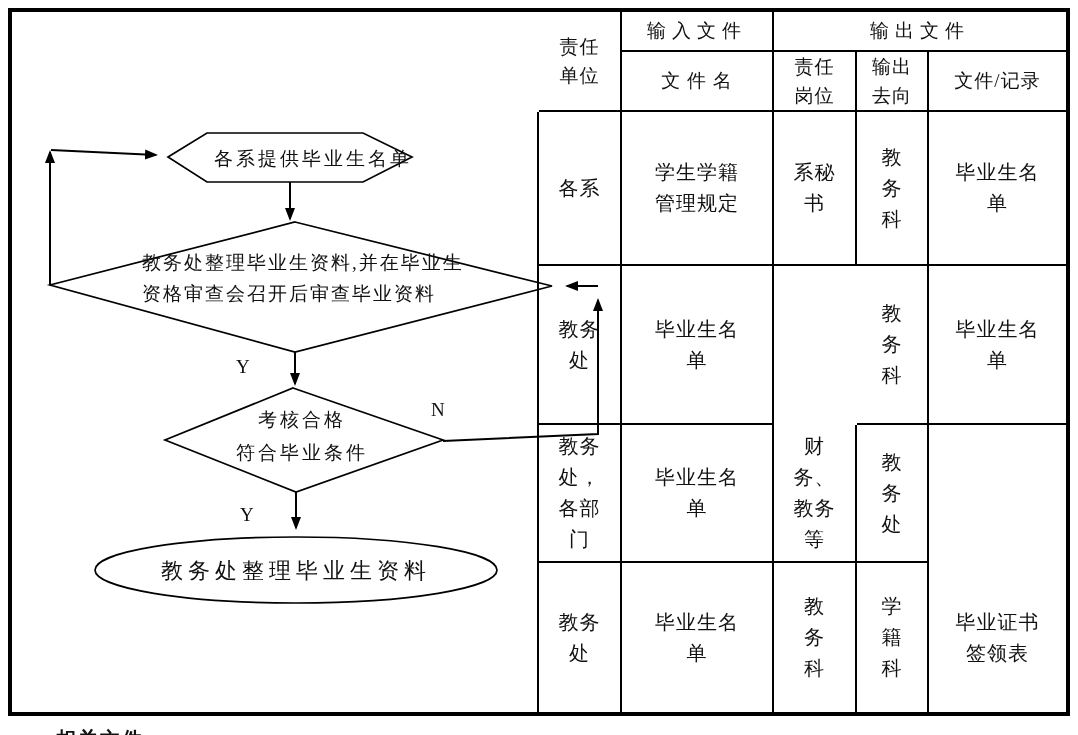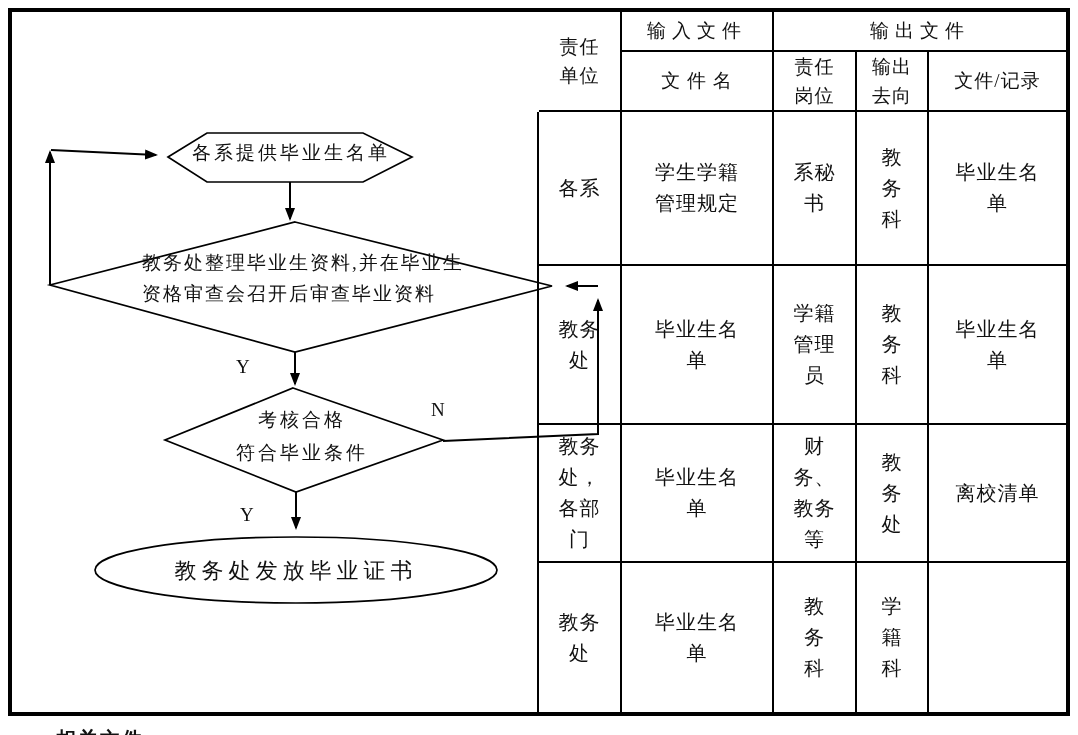--- a/index.html
+++ b/index.html
@@ -30,21 +30,21 @@
   .unit-head{grid-column:2;grid-row:1/3;}
   .input-head{grid-column:3;grid-row:1;}
   .output-head{grid-column:4/7;grid-row:1;}
   .filename-head{grid-column:3;grid-row:2;}
   .pos-head{grid-column:4;grid-row:2;}
   .dest-head{grid-column:5;grid-row:2;}
   .record-head{grid-column:6;grid-row:2;}
   .flow-body{grid-column:1;grid-row:3/7;}
   .overlay{position:absolute;left:0;top:0;width:1078px;height:735px;pointer-events:none;}
   .shape-label{position:absolute;white-space:pre-line;color:#111;}
-  .hex-label{left:170px;top:140px;width:242px;text-align:center;font-size:19px;letter-spacing:3px;}
+  .hex-label{left:170px;top:146px;width:242px;text-align:right;font-size:19px;letter-spacing:3px;}
   .d1-label{left:142px;top:247px;width:390px;text-align:left;font-size:19px;letter-spacing:2px;line-height:31px;}
   .d2-label{left:212px;top:403px;width:180px;text-align:center;font-size:19px;letter-spacing:3px;line-height:33px;}
   .el-label{left:96px;top:556px;width:400px;text-align:center;font-size:22px;letter-spacing:5px;}
   .yn-label{position:absolute;font-size:19px;color:#111;}
   .y1{left:236px;top:356px;}
   .n1{left:431px;top:399px;}
   .y2{left:240px;top:504px;}
   .footer-partial{position:absolute;left:56px;top:726px;font-size:20px;font-weight:bold;letter-spacing:2px;color:#111;}
 </style>
 </head>
@@ -76,54 +76,52 @@
       <div class="cell" style="grid-column:5;grid-row:3">教
 务
 科</div>
       <div class="cell no-r" style="grid-column:6;grid-row:3">毕业生名
 单</div>
 
       <div class="cell" style="grid-column:2;grid-row:4">教务
 处</div>
       <div class="cell" style="grid-column:3;grid-row:4">毕业生名
 单</div>
-      <div class="cell" style="grid-column:4;grid-row:4">学籍
-管理
-员</div>
       <div class="cell" style="grid-column:5;grid-row:4">教
 务
 科</div>
       <div class="cell no-r" style="grid-column:6;grid-row:4">毕业生名
 单</div>
 
       <div class="cell" style="grid-column:2;grid-row:5">教务
 处，
 各部
 门</div>
       <div class="cell" style="grid-column:3;grid-row:5">毕业生名
 单</div>
       <div class="cell" style="grid-column:4;grid-row:5">财
 务、
 教务
 等</div>
       <div class="cell" style="grid-column:5;grid-row:5">教
 务
 处</div>
-      <div class="cell no-r" style="grid-column:6;grid-row:5">离校清单</div>
 
       <div class="cell no-b" style="grid-column:2;grid-row:6">教务
 处</div>
       <div class="cell no-b" style="grid-column:3;grid-row:6">毕业生名
 单</div>
       <div class="cell no-b" style="grid-column:4;grid-row:6">教
 务
 科</div>
       <div class="cell no-b" style="grid-column:5;grid-row:6">学
 籍
 科</div>
+      <div class="cell no-r no-b" style="grid-column:6;grid-row:6">毕业证书
+签领表</div>
 
     </div>
   </div>
 
   <svg class="overlay" viewBox="0 0 1078 735">
     <defs>
       <marker id="ah" markerWidth="13" markerHeight="10" refX="11" refY="5" orient="auto" markerUnits="userSpaceOnUse">
         <path d="M0,0 L13,5 L0,10 Z" fill="#000"></path>
       </marker>
     </defs>
@@ -142,20 +140,20 @@
       <polyline points="443,441 598,434 598,300" marker-end="url(#ah)"></polyline>
       <line x1="598" y1="286" x2="567" y2="286" marker-end="url(#ah)"></line>
     </g>
   </svg>
 
   <div class="shape-label hex-label">各系提供毕业生名单</div>
   <div class="shape-label d1-label">教务处整理毕业生资料,并在毕业生
 资格审查会召开后审查毕业资料</div>
   <div class="shape-label d2-label">考核合格
 符合毕业条件</div>
-  <div class="shape-label el-label">教务处发放毕业证书</div>
+  <div class="shape-label el-label">教务处整理毕业生资料</div>
   <div class="yn-label y1">Y</div>
   <div class="yn-label n1">N</div>
   <div class="yn-label y2">Y</div>
 
   <div class="footer-partial">相关文件</div>
 
 </div>
 
 </body></html>

